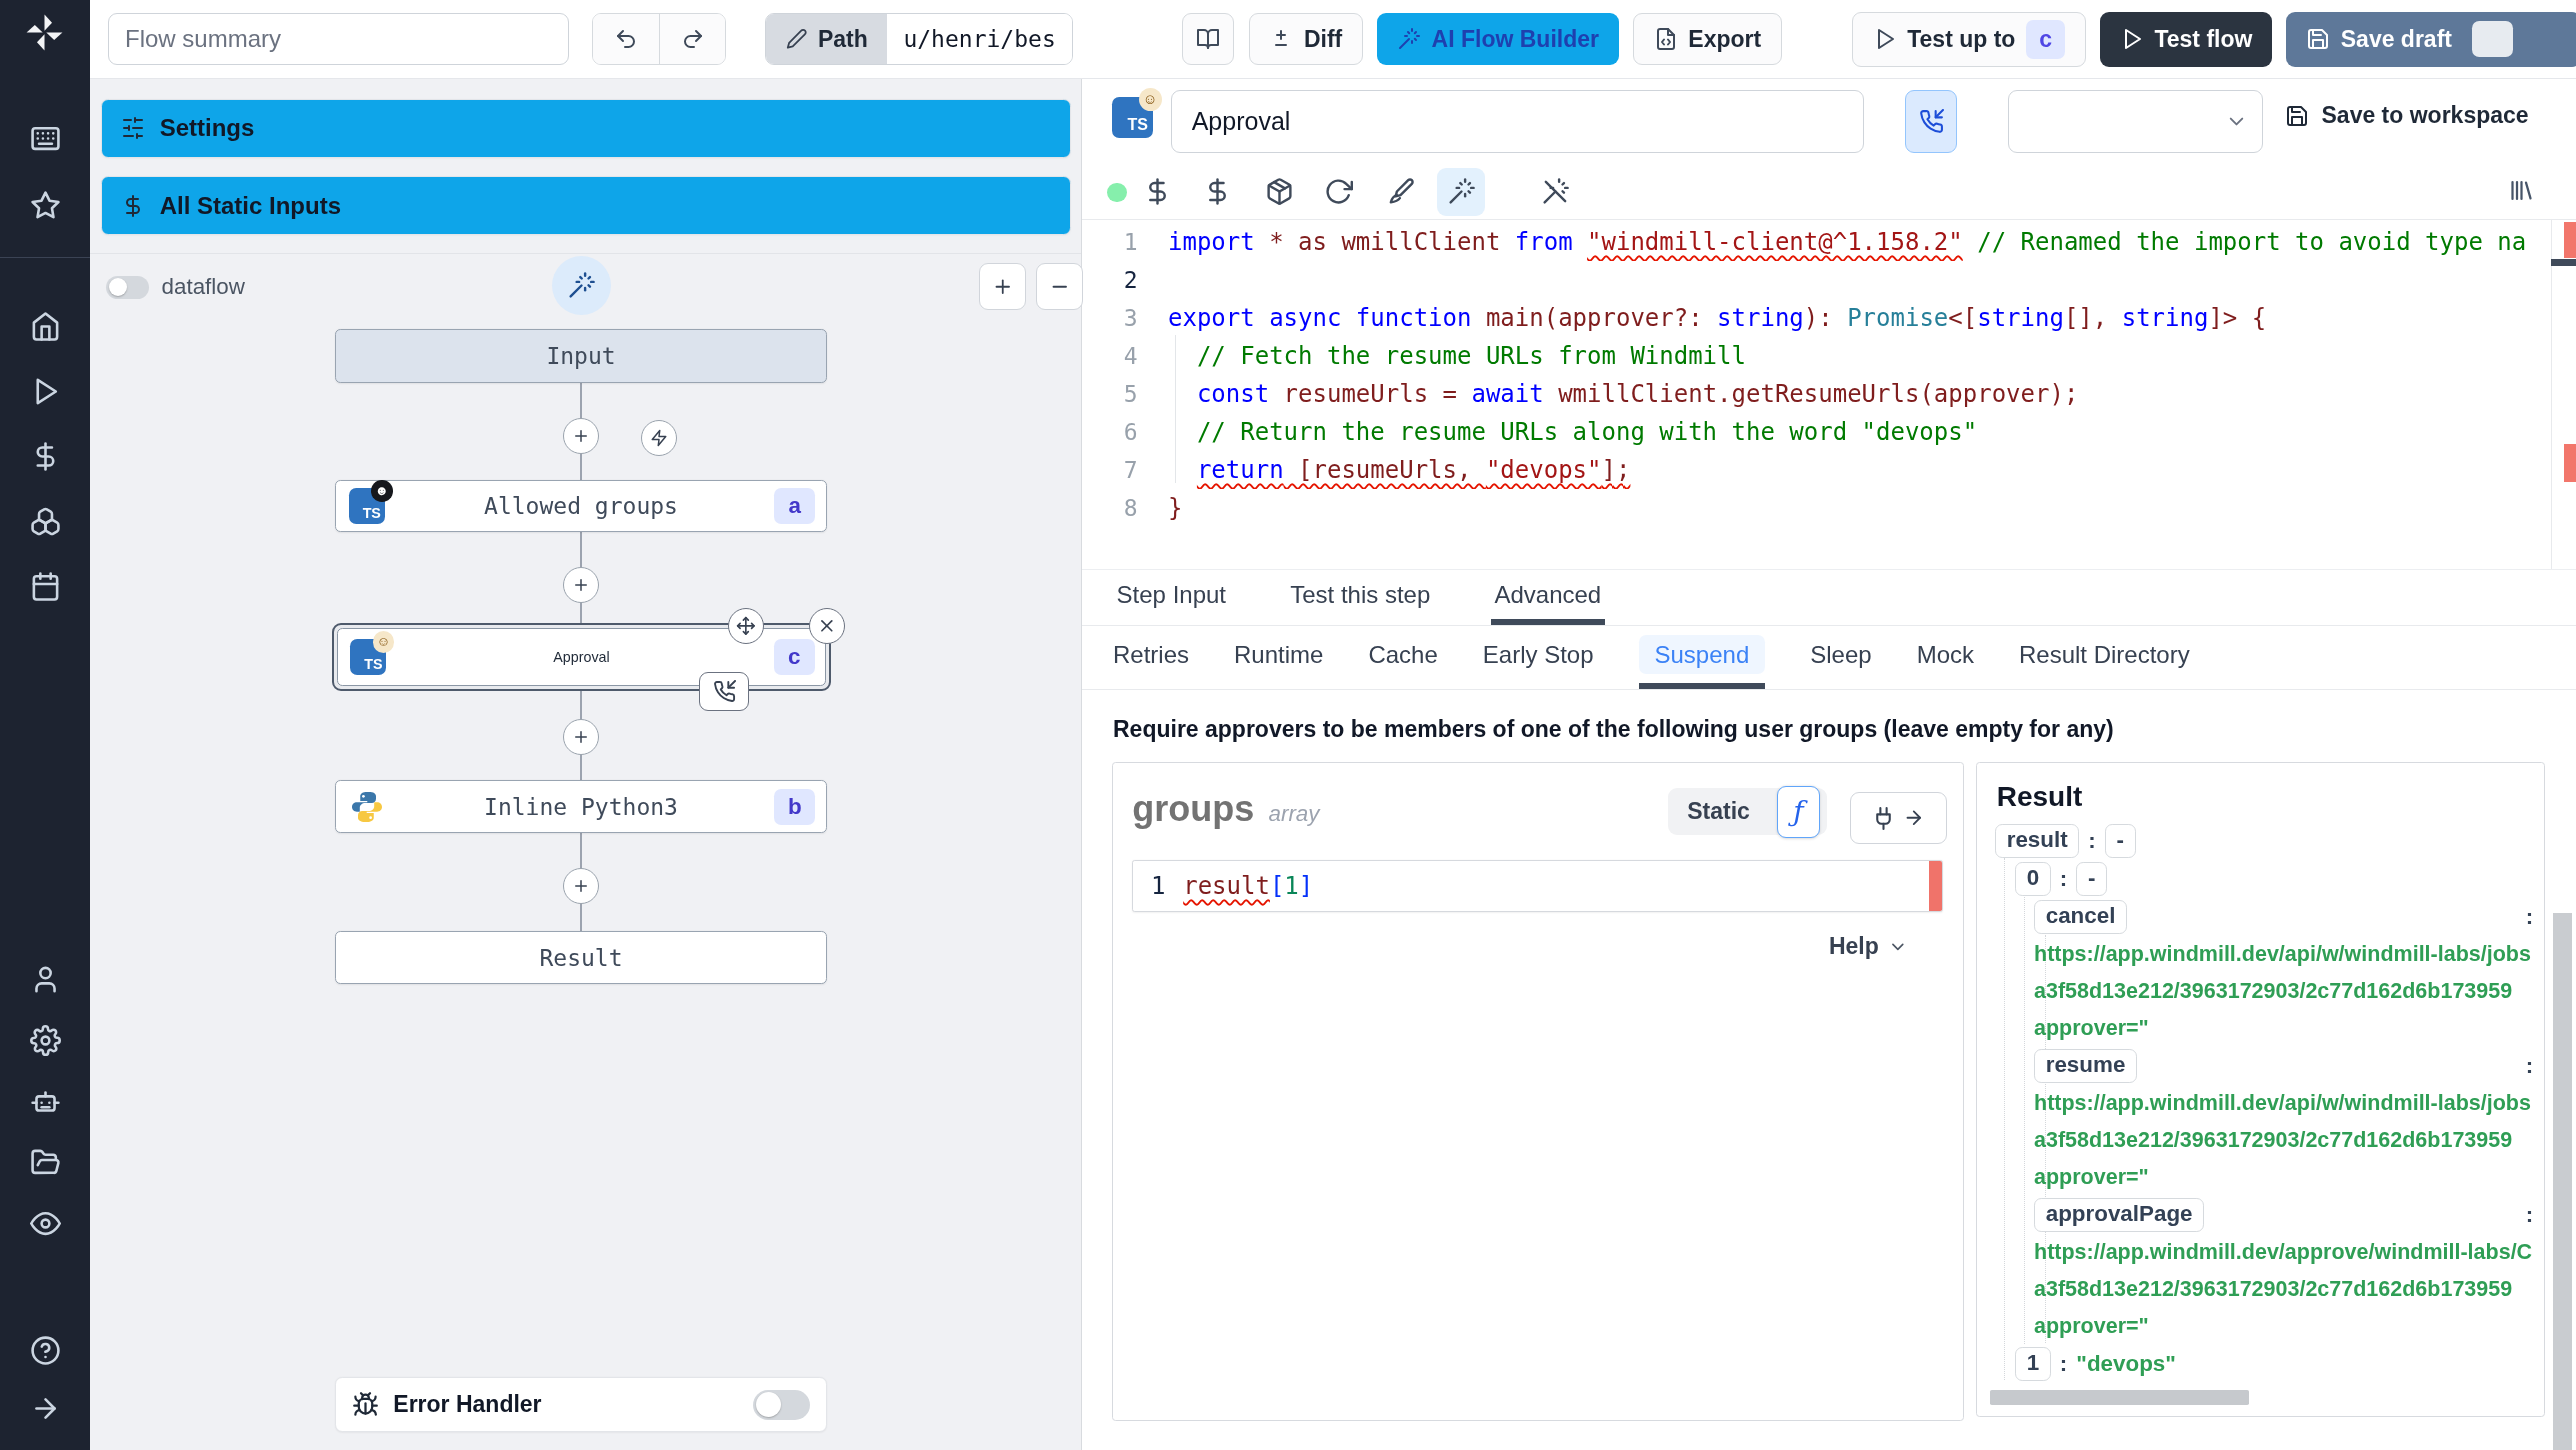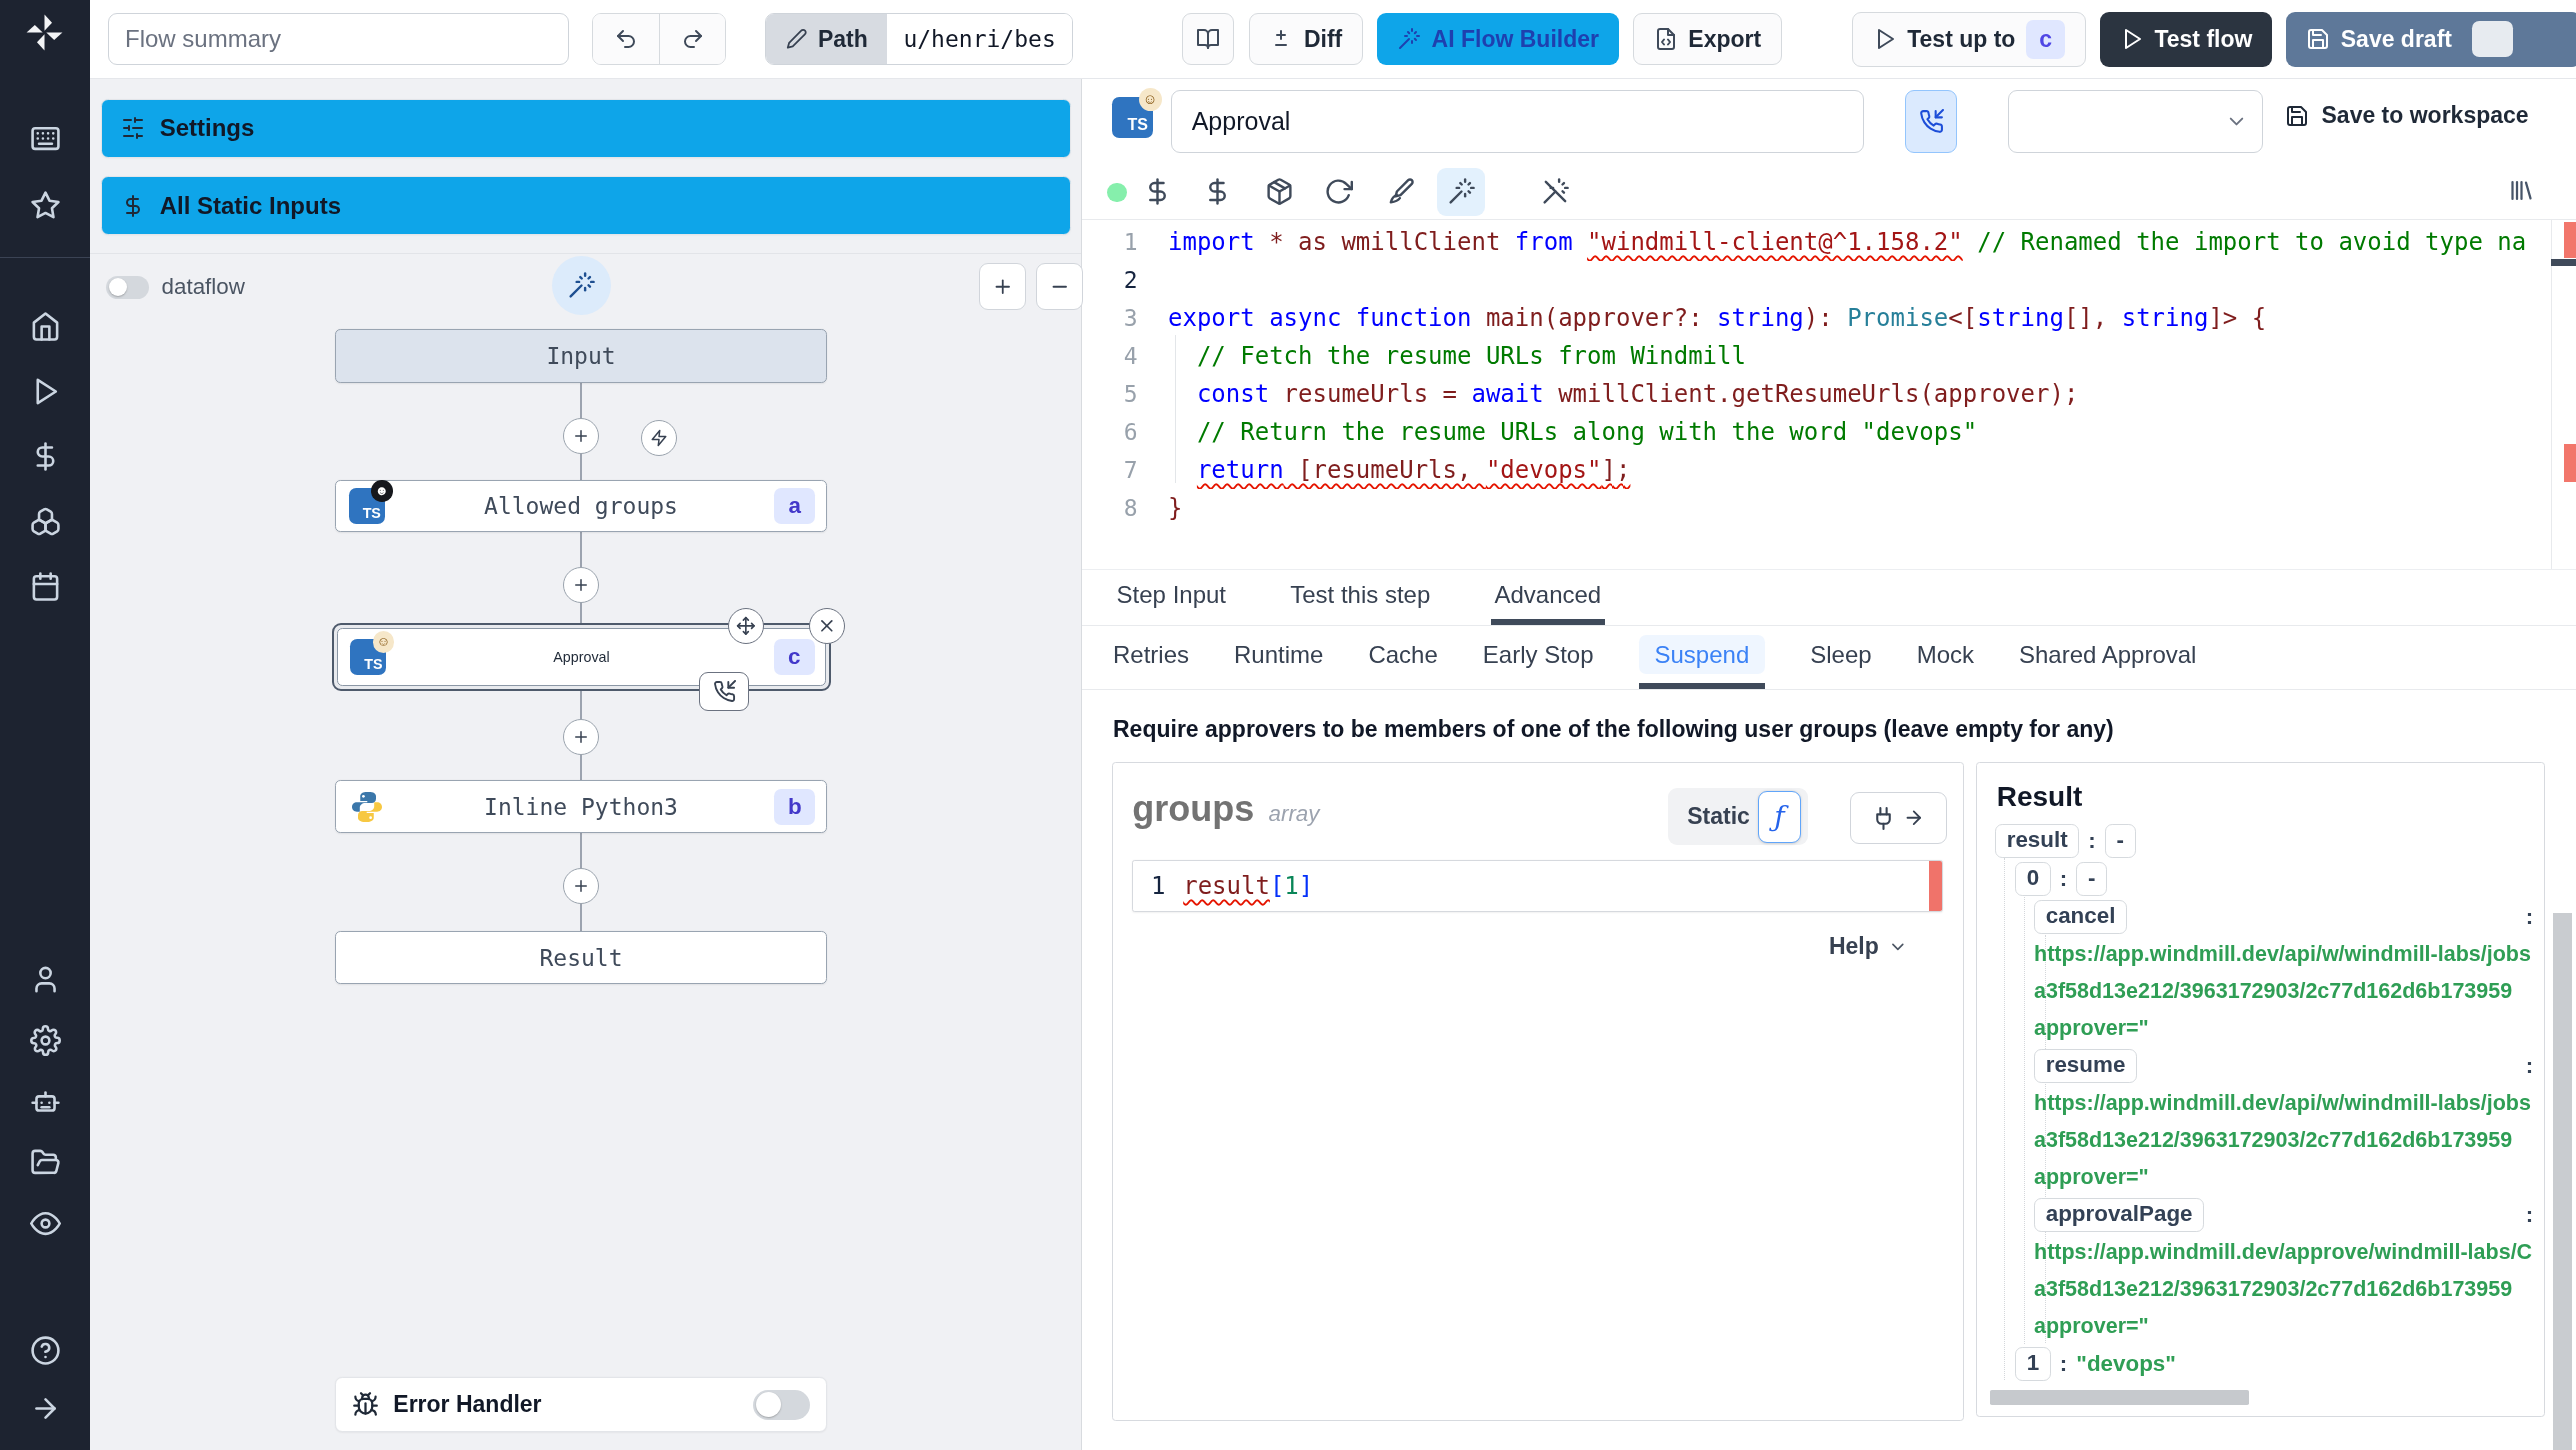--- a/index.html
+++ b/index.html
@@ -147,21 +147,21 @@
   .subtab.active { border-bottom-color:#3f4a5a; }
   .subtab.active .st-lbl { background:#eff6ff; color:#3b82f6; border-radius:7.2px; padding:5.4px 16px; }
 
   #suspend-heading { position:absolute; left:31px; top:637px; right:36px; font-size:23px; font-weight:700; color:#111827; }
 
   
   #groups-box { position:absolute; left:29.5px; top:683px; width:852px; height:659px; background:#fff; border:0.9px solid #d7dadf; border-radius:3.6px; }
   #g-title { position:absolute; left:19.7px; top:25px; display:flex; align-items:baseline; gap:14.3px; }
   #g-name { font-size:36px; font-weight:700; color:#737373; }
   #g-type { font-size:22.4px; font-style:italic; color:#9ca3af; }
-  #static-wrap { position:absolute; left:555px; top:25px; height:57px; background:#f1f2f4; border-radius:9px; display:flex; align-items:center; padding:0 7.2px 0 19.7px; gap:8px; }
+  #static-wrap { position:absolute; left:555px; top:25px; height:47px; background:#f1f2f4; border-radius:9px; display:flex; align-items:center; padding:0 7.2px 0 19.7px; gap:27px; }
   #static-label { font-size:23px; font-weight:600; color:#374151; }
   #fn-btn { width:43px; height:52px; background:#fff; border:1.8px solid #60a5fa; border-radius:9px; display:flex; align-items:center; justify-content:center; box-shadow:0 0.9px 2.7px rgba(0,0,0,.15); }
   #fn-btn span { font-family:"DejaVu Serif",serif; font-style:italic; font-size:28px; color:#2563eb; }
   #plug-btn { position:absolute; left:737px; top:29px; width:97px; height:52px; background:#fff; border:1.3px solid #d1d5db; border-radius:9px; display:flex; align-items:center; justify-content:center; gap:7.2px; color:#374151; }
   #plug-btn .ic { width:25px; height:25px; }
   #plug-btn .ic.arr { width:21.5px; height:21.5px; }
   #expr-editor { position:absolute; left:19.7px; top:97px; right:19.7px; height:52px; background:#fff; border:0.9px solid #d6d9de; border-radius:2.7px; display:flex; box-shadow:0 0.9px 1.8px rgba(0,0,0,.06); }
   #expr-gutter { width:50px; text-align:center; line-height:50px; font-family:"DejaVu Sans Mono",monospace; font-size:24px; color:#15243f; }
   #expr-code { flex:1; line-height:50px; font-family:"DejaVu Sans Mono",monospace; font-size:24px; white-space:pre; overflow:hidden; }
   #expr-ruler { width:12.5px; background:#f0736a; border-radius:0 1.8px 1.8px 0; }
@@ -760,21 +760,21 @@
       <div class="subtab active">
         <span class="st-lbl">Suspend</span>
       </div>
       <div class="subtab">
         <span class="st-lbl">Sleep</span>
       </div>
       <div class="subtab">
         <span class="st-lbl">Mock</span>
       </div>
       <div class="subtab">
-        <span class="st-lbl">Shared Approval</span>
+        <span class="st-lbl">Result Directory</span>
       </div>
     </div>
 
   <div id="suspend-heading">Require approvers to be members of one of the following user groups (leave empty for any)</div>
 
   <div id="groups-box">
     <div id="g-title">
       <span id="g-name">groups</span>
       <span id="g-type">array</span>
     </div>

